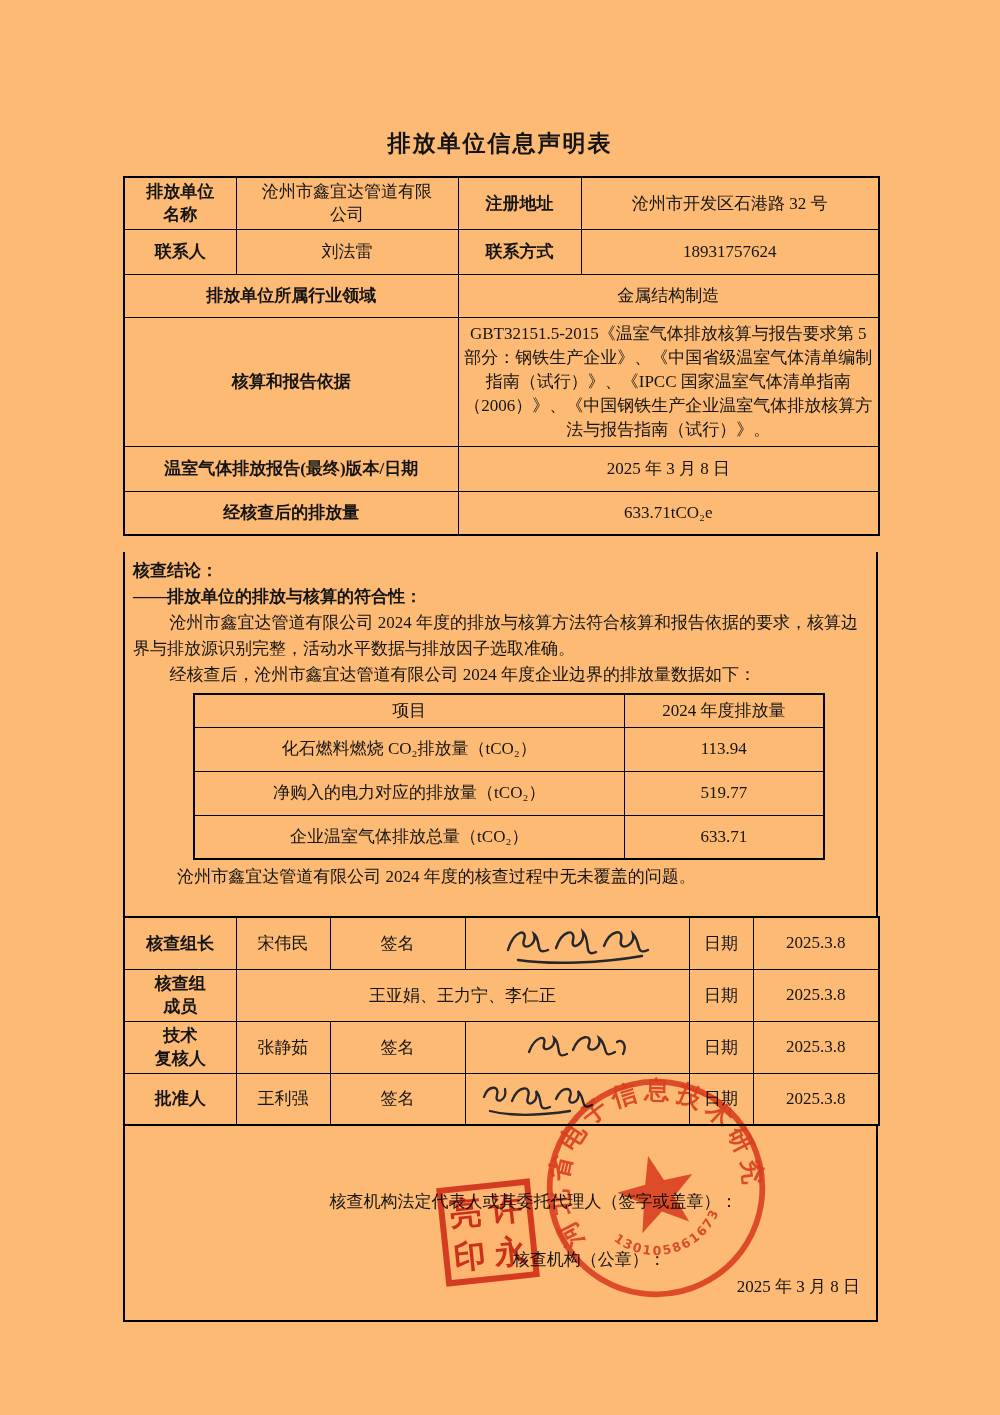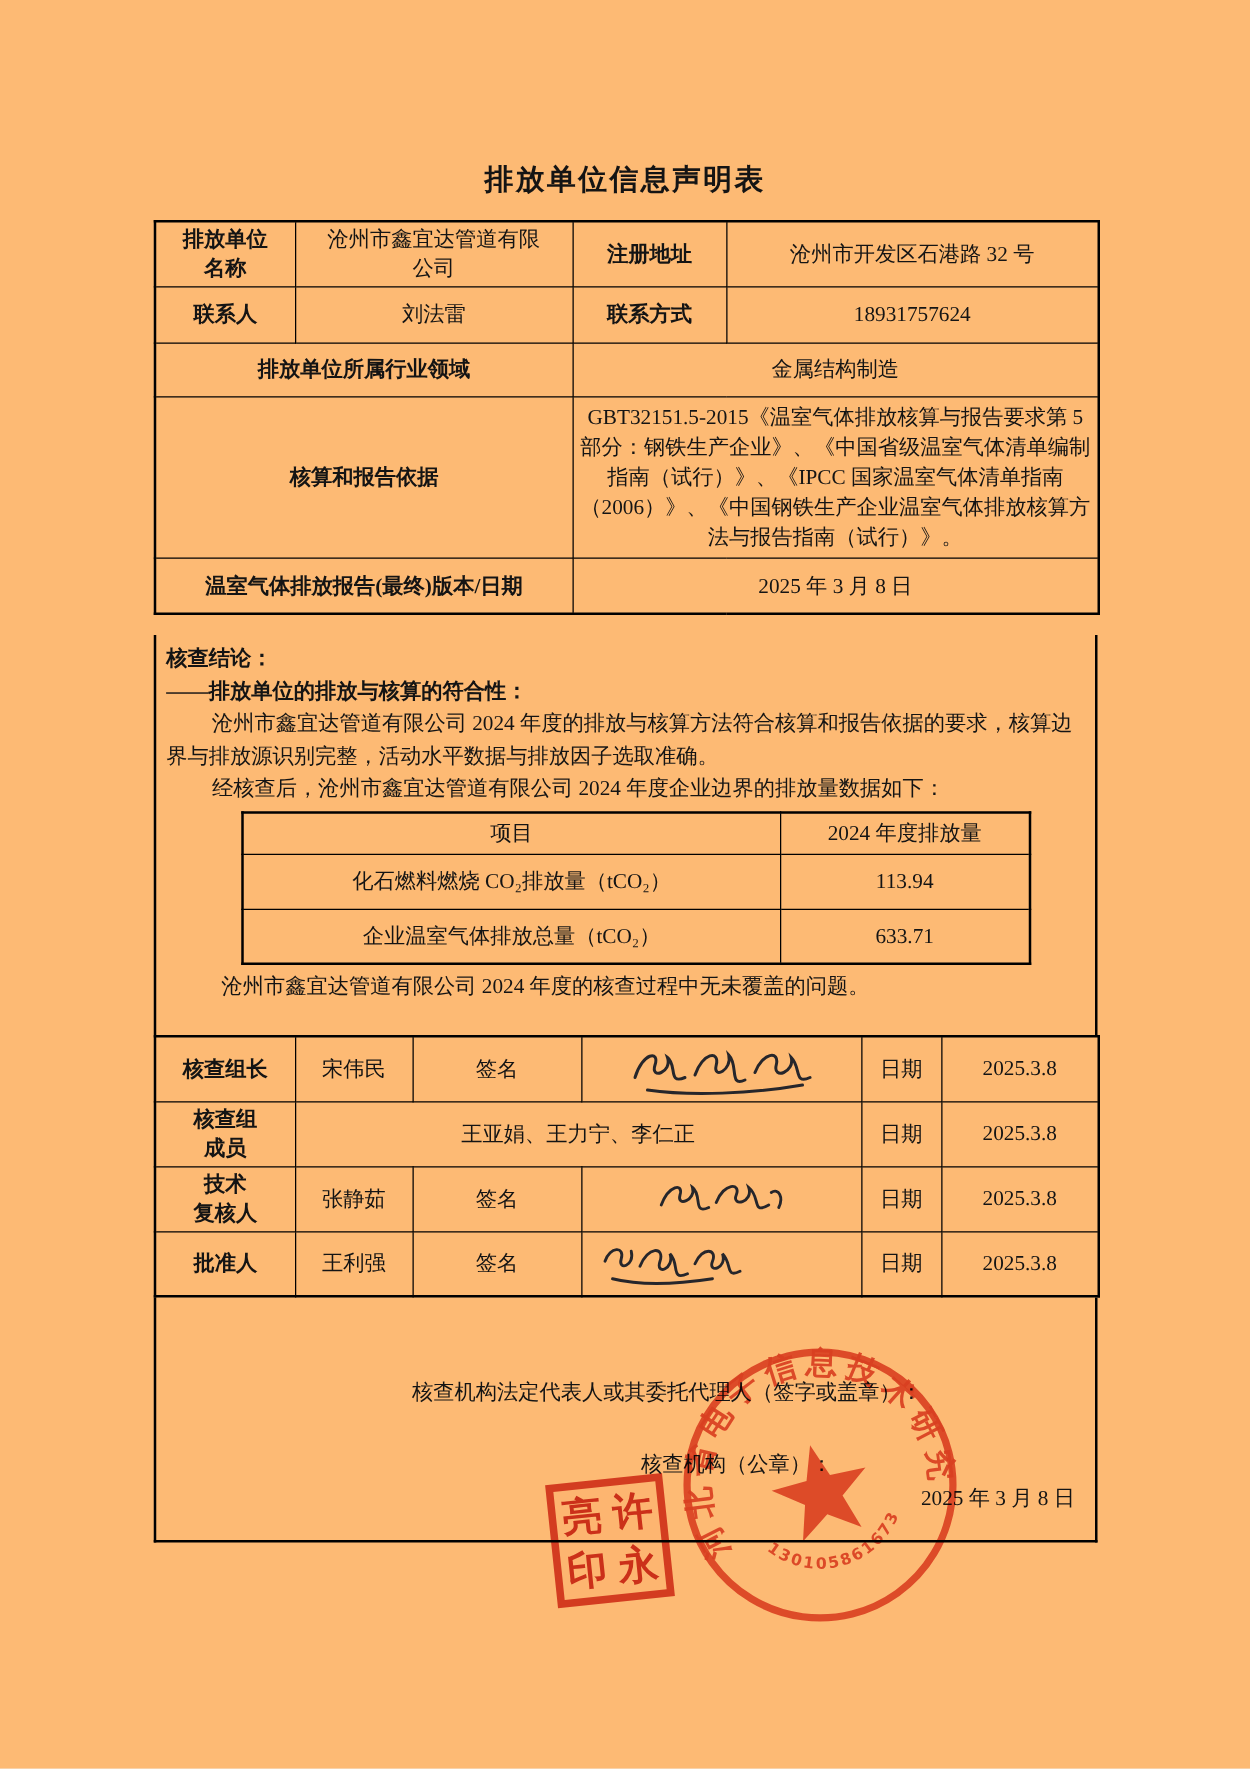--- a/index.html
+++ b/index.html
@@ -111,20 +111,24 @@
         <td class="c" colspan="2">金属结构制造</td>
       </tr>
       <tr class="r5">
         <th class="lbl c" colspan="2">核算和报告依据</th>
         <td class="basis-cell" colspan="2">GBT32151.5-2015《温室气体排放核算与报告要求第 5 部分：钢铁生产企业》、《中国省级温室气体清单编制指南（试行）》、《IPCC 国家温室气体清单指南（2006）》、《中国钢铁生产企业温室气体排放核算方法与报告指南（试行）》。</td>
       </tr>
       <tr class="r6">
         <th class="lbl c" colspan="2">温室气体排放报告(最终)版本/日期</th>
         <td class="c" colspan="2">2025 年 3 月 8 日</td>
       </tr>
+      <tr class="r7">
+        <th class="lbl c" colspan="2">经核查后的排放量</th>
+        <td class="c" colspan="2">633.71tCO₂e</td>
+      </tr>
     </tbody>
       </table>
 
     <div class="conclusion">
       <p class="bold">核查结论：</p>
       <p class="bold">——排放单位的排放与核算的符合性：</p>
       <p class="indent">沧州市鑫宜达管道有限公司 2024 年度的排放与核算方法符合核算和报告依据的要求，核算边界与排放源识别完整，活动水平数据与排放因子选取准确。</p>
       <p class="indent">经核查后，沧州市鑫宜达管道有限公司 2024 年度企业边界的排放量数据如下：</p>
 
       <table class="emission-table">
@@ -133,20 +137,24 @@
             <col class="ec2">
           </colgroup>
         <tbody>
             <tr class="eh">
           <th>项目</th>
           <th>2024 年度排放量</th>
         </tr>
         <tr class="er">
           <td>化石燃料燃烧 CO₂排放量（tCO₂）</td>
           <td>113.94</td>
+        </tr>
+        <tr class="er">
+          <td>净购入的电力对应的排放量（tCO₂）</td>
+          <td>519.77</td>
         </tr>
         <tr class="er">
           <td>企业温室气体排放总量（tCO₂）</td>
           <td>633.71</td>
         </tr>
       </tbody>
         </table>
 
       <p class="indent2">沧州市鑫宜达管道有限公司 2024 年度的核查过程中无未覆盖的问题。</p>
       <div style="height:26px"></div>

